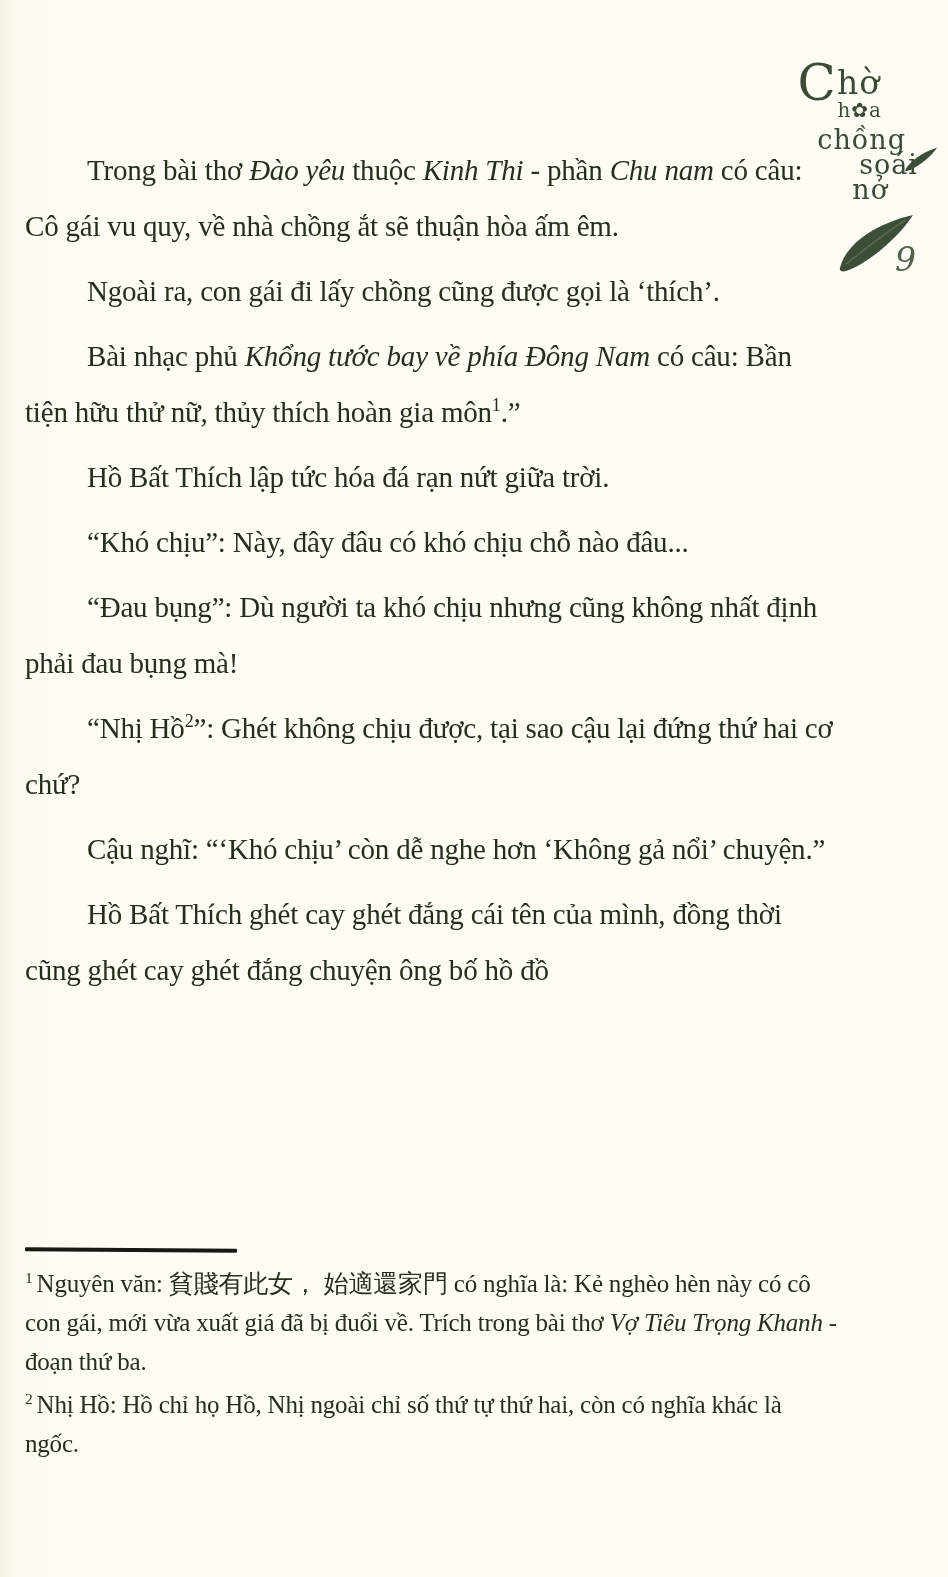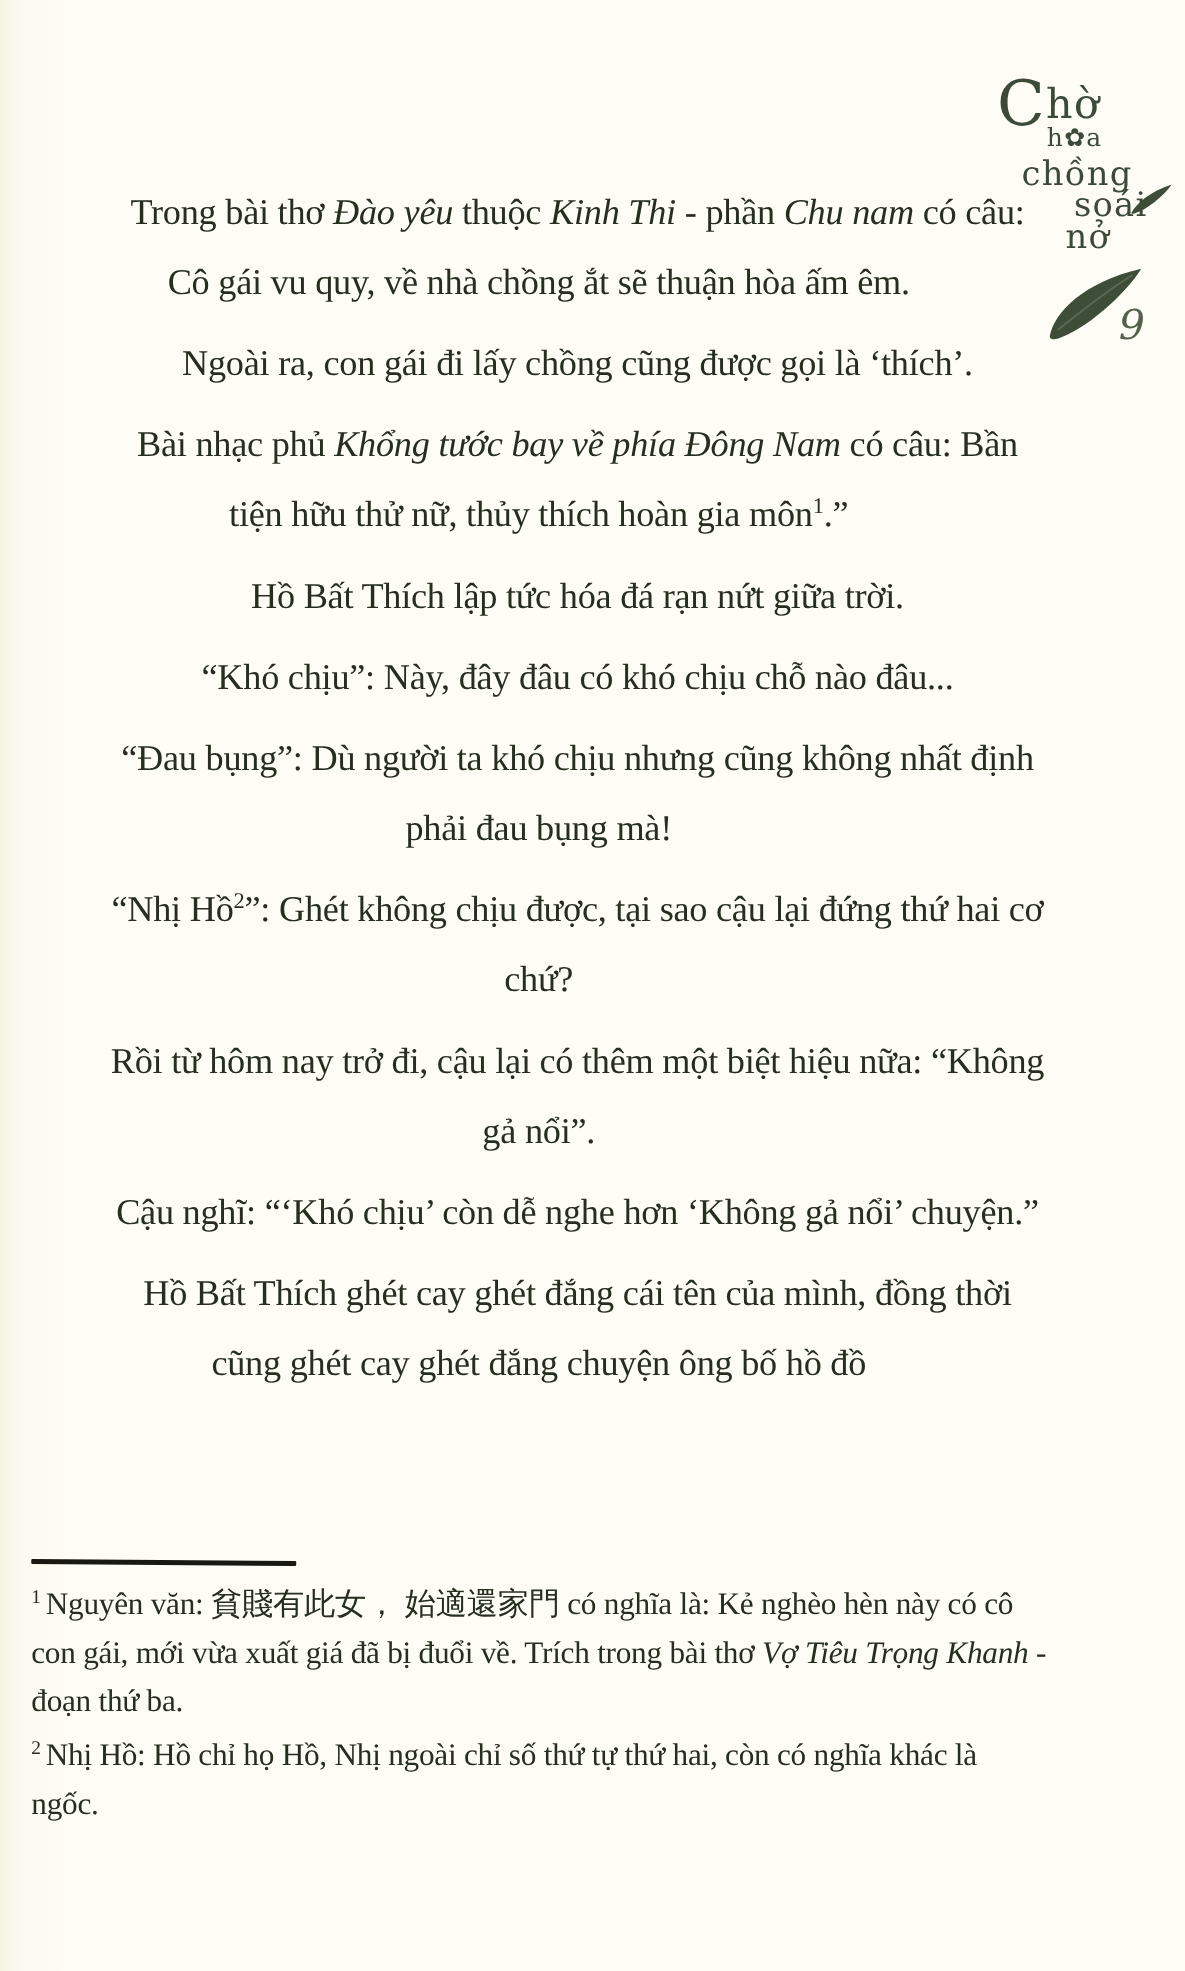--- a/index.html
+++ b/index.html
@@ -39,21 +39,21 @@
     font-family:"DejaVu Serif",serif;font-style:italic;
     font-size:33px;font-weight:400;color:#55624b;
   }
 
   
   .body-text{
     position:absolute;top:142px;left:25px;width:812px;
     font-size:29px;line-height:56px;letter-spacing:-0.2px;
     text-align:left;
   }
-  .para{margin:0 0 9px 0;text-indent:62px;text-align:center;}
+  .para{margin:0 0 9px 0;text-indent:62px;}
   .para em{font-style:italic;}
   sup{font-size:62%;line-height:0;vertical-align:super;}
 
   
   .footnote-sep{
     width:212px;height:4px;background:#191913;
     margin:10px 0 12px 0;border-radius:1px;
     transform:rotate(0.4deg);
   }
   .footnotes{font-size:25px;line-height:39px;letter-spacing:-0.2px;}
@@ -90,21 +90,20 @@
   </div>
 
   <div class="body-text" id="paragraphs">
       <p class="para"><span>Trong bài thơ </span><em>Đào yêu</em><span> thuộc </span><em>Kinh Thi</em><span> - phần </span><em>Chu nam</em><span> có câu: Cô gái vu quy, về nhà chồng ắt sẽ thuận hòa ấm êm.</span></p>
       <p class="para"><span>Ngoài ra, con gái đi lấy chồng cũng được gọi là ‘thích’.</span></p>
       <p class="para"><span>Bài nhạc phủ </span><em>Khổng tước bay về phía Đông Nam</em><span> có câu: Bần tiện hữu thử nữ, thủy thích hoàn gia môn</span><sup>1</sup><span>.”</span></p>
       <p class="para"><span>Hồ Bất Thích lập tức hóa đá rạn nứt giữa trời.</span></p>
       <p class="para"><span>“Khó chịu”: Này, đây đâu có khó chịu chỗ nào đâu...</span></p>
       <p class="para"><span>“Đau bụng”: Dù người ta khó chịu nhưng cũng không nhất định phải đau bụng mà!</span></p>
       <p class="para"><span>“Nhị Hồ</span><sup>2</sup><span>”: Ghét không chịu được, tại sao cậu lại đứng thứ hai cơ chứ?</span></p>
-      <p class="para"><span>Rồi từ hôm nay trở đi, cậu lại có thêm một biệt hiệu nữa: “Không gả nổi”.</span></p>
       <p class="para"><span>Cậu nghĩ: “‘Khó chịu’ còn dễ nghe hơn ‘Không gả nổi’ chuyện.”</span></p>
       <p class="para"><span>Hồ Bất Thích ghét cay ghét đắng cái tên của mình, đồng thời cũng ghét cay ghét đắng chuyện ông bố hồ đồ</span></p>
     </div>
 
   <div class="body-text" style="top:auto;bottom:0;height:1435px;pointer-events:none;">
     <div style="position:absolute;top:1096px;left:0;width:812px;">
       <div class="footnote-sep"></div>
       <div class="footnotes" id="footnotes">
           <p class="footnote"><sup>1</sup><span>Nguyên văn: 貧賤有此女， 始適還家門 có nghĩa là: Kẻ nghèo hèn này có cô con gái, mới vừa xuất giá đã bị đuổi về. Trích trong bài thơ </span><em>Vợ Tiêu Trọng Khanh</em><span> - đoạn thứ ba.</span></p>
           <p class="footnote"><sup>2</sup><span>Nhị Hồ: Hồ chỉ họ Hồ, Nhị ngoài chỉ số thứ tự thứ hai, còn có nghĩa khác là ngốc.</span></p>

